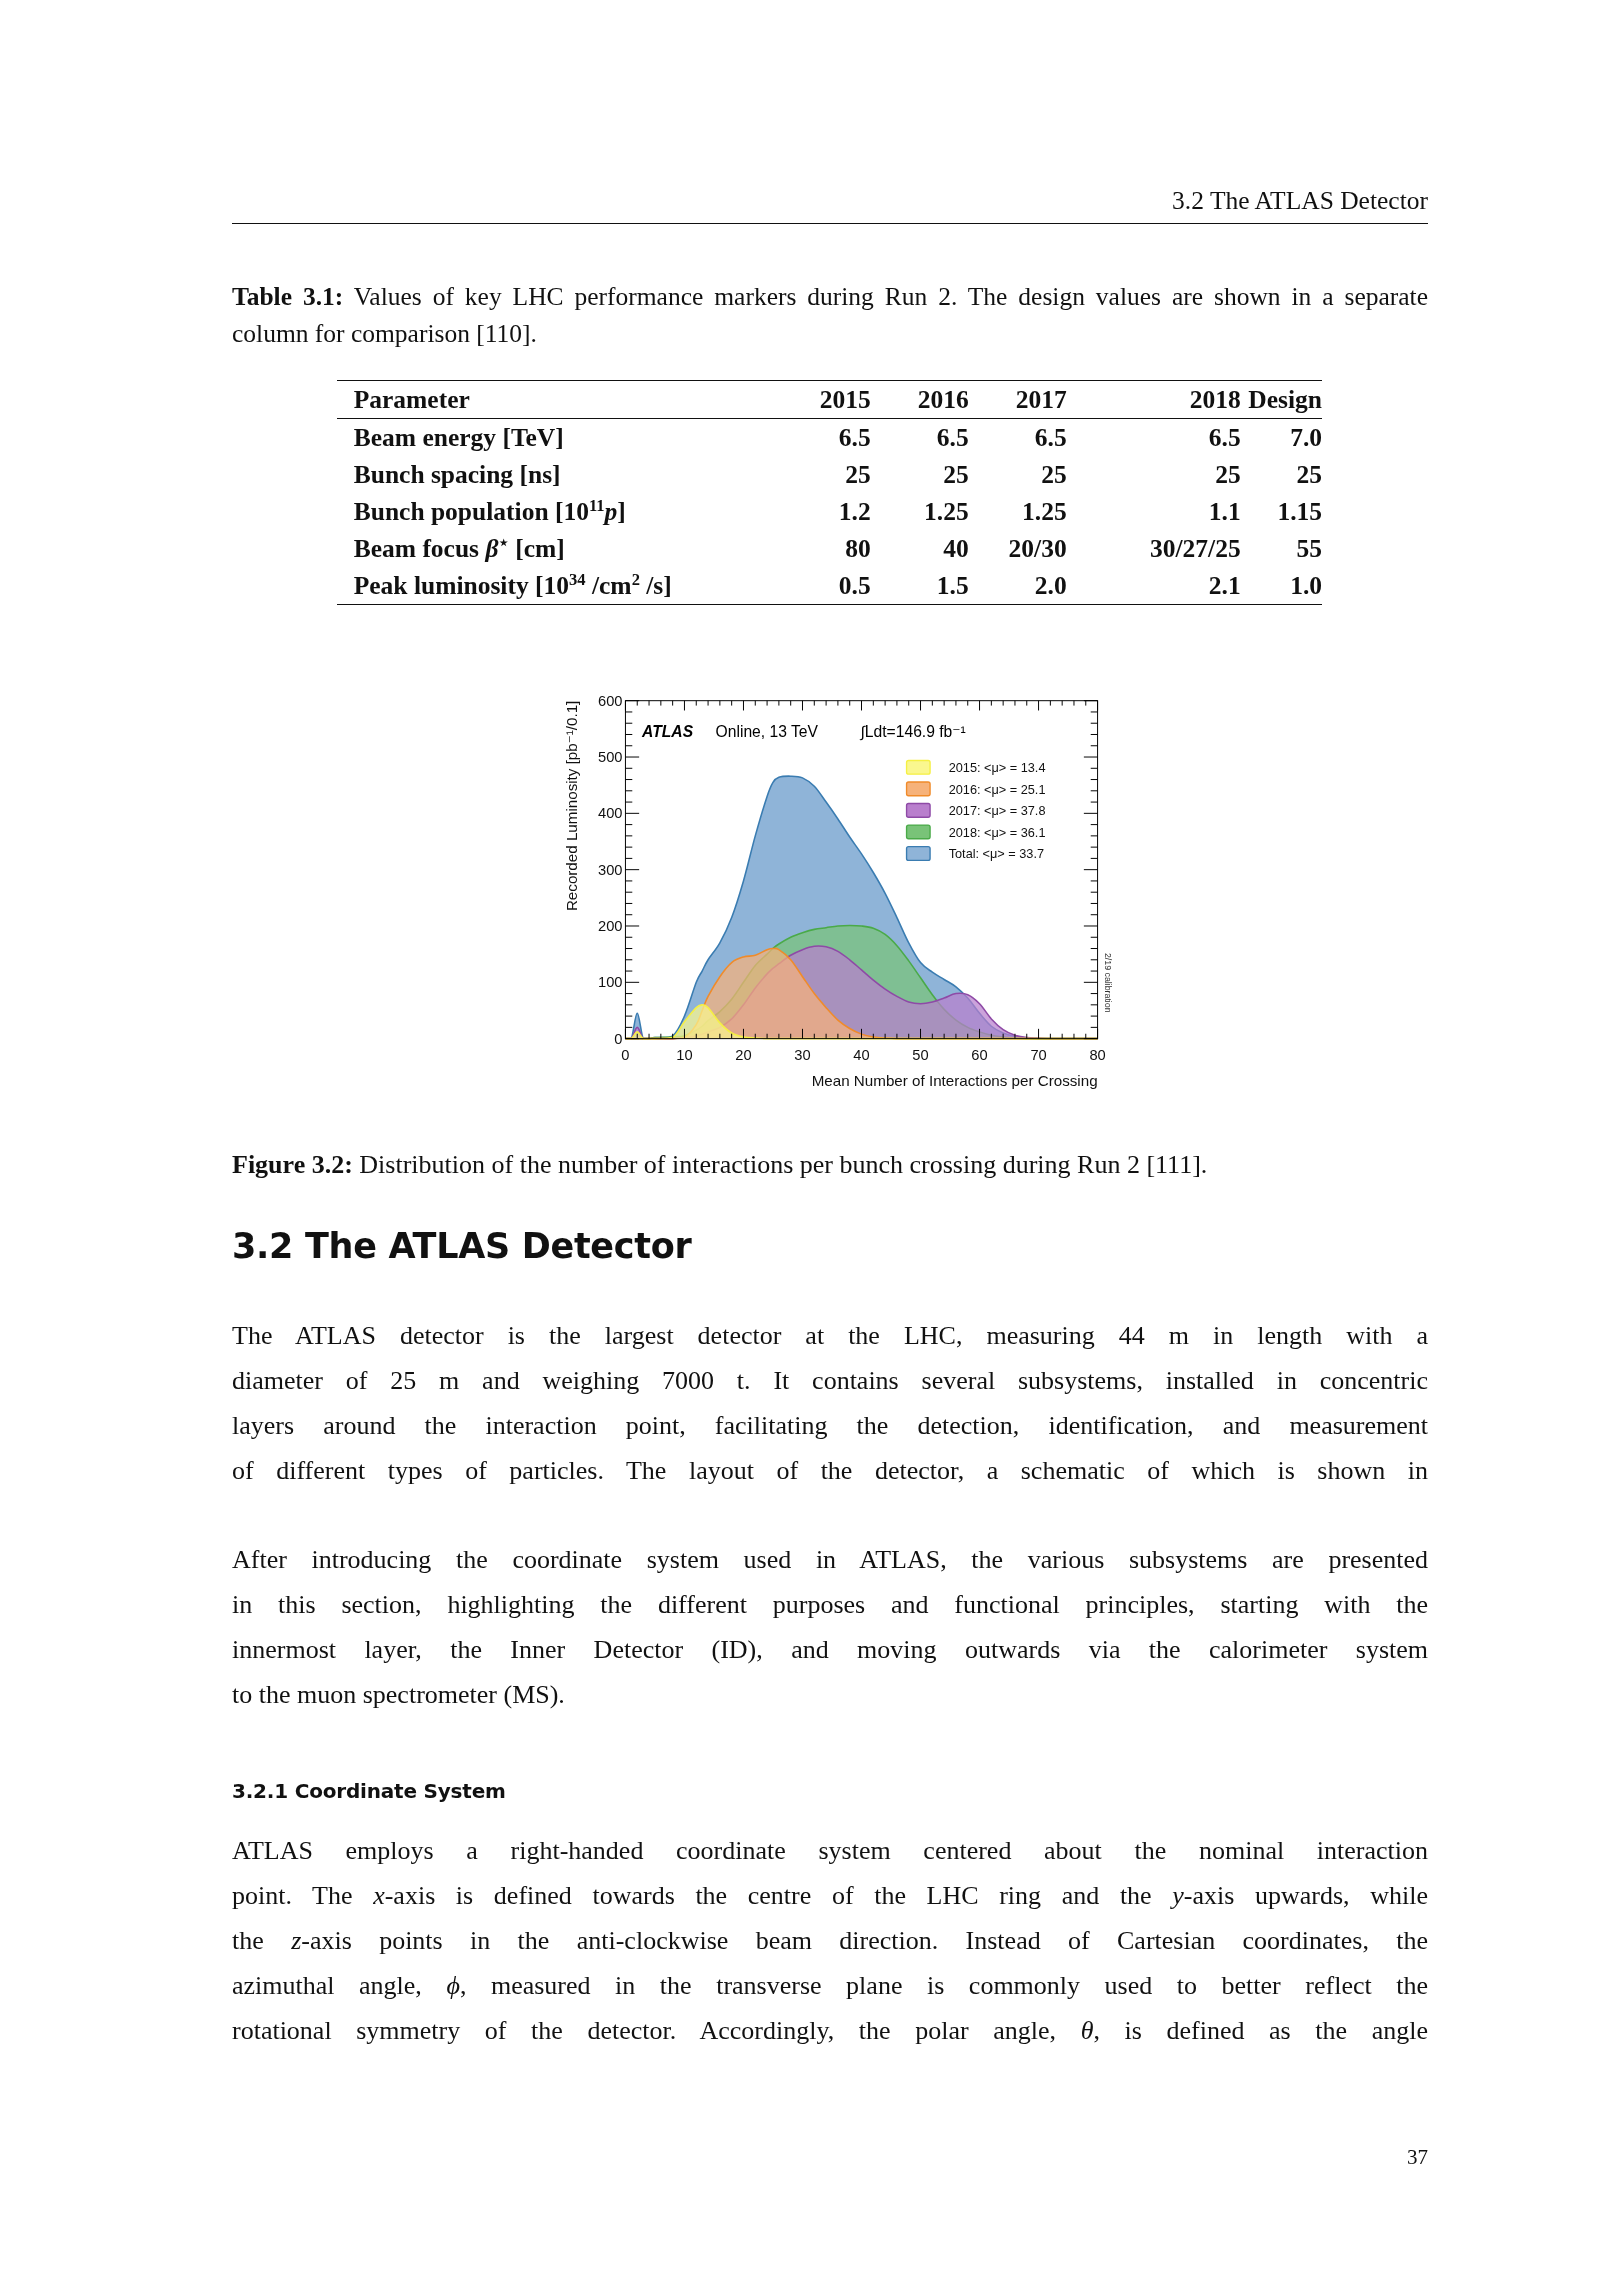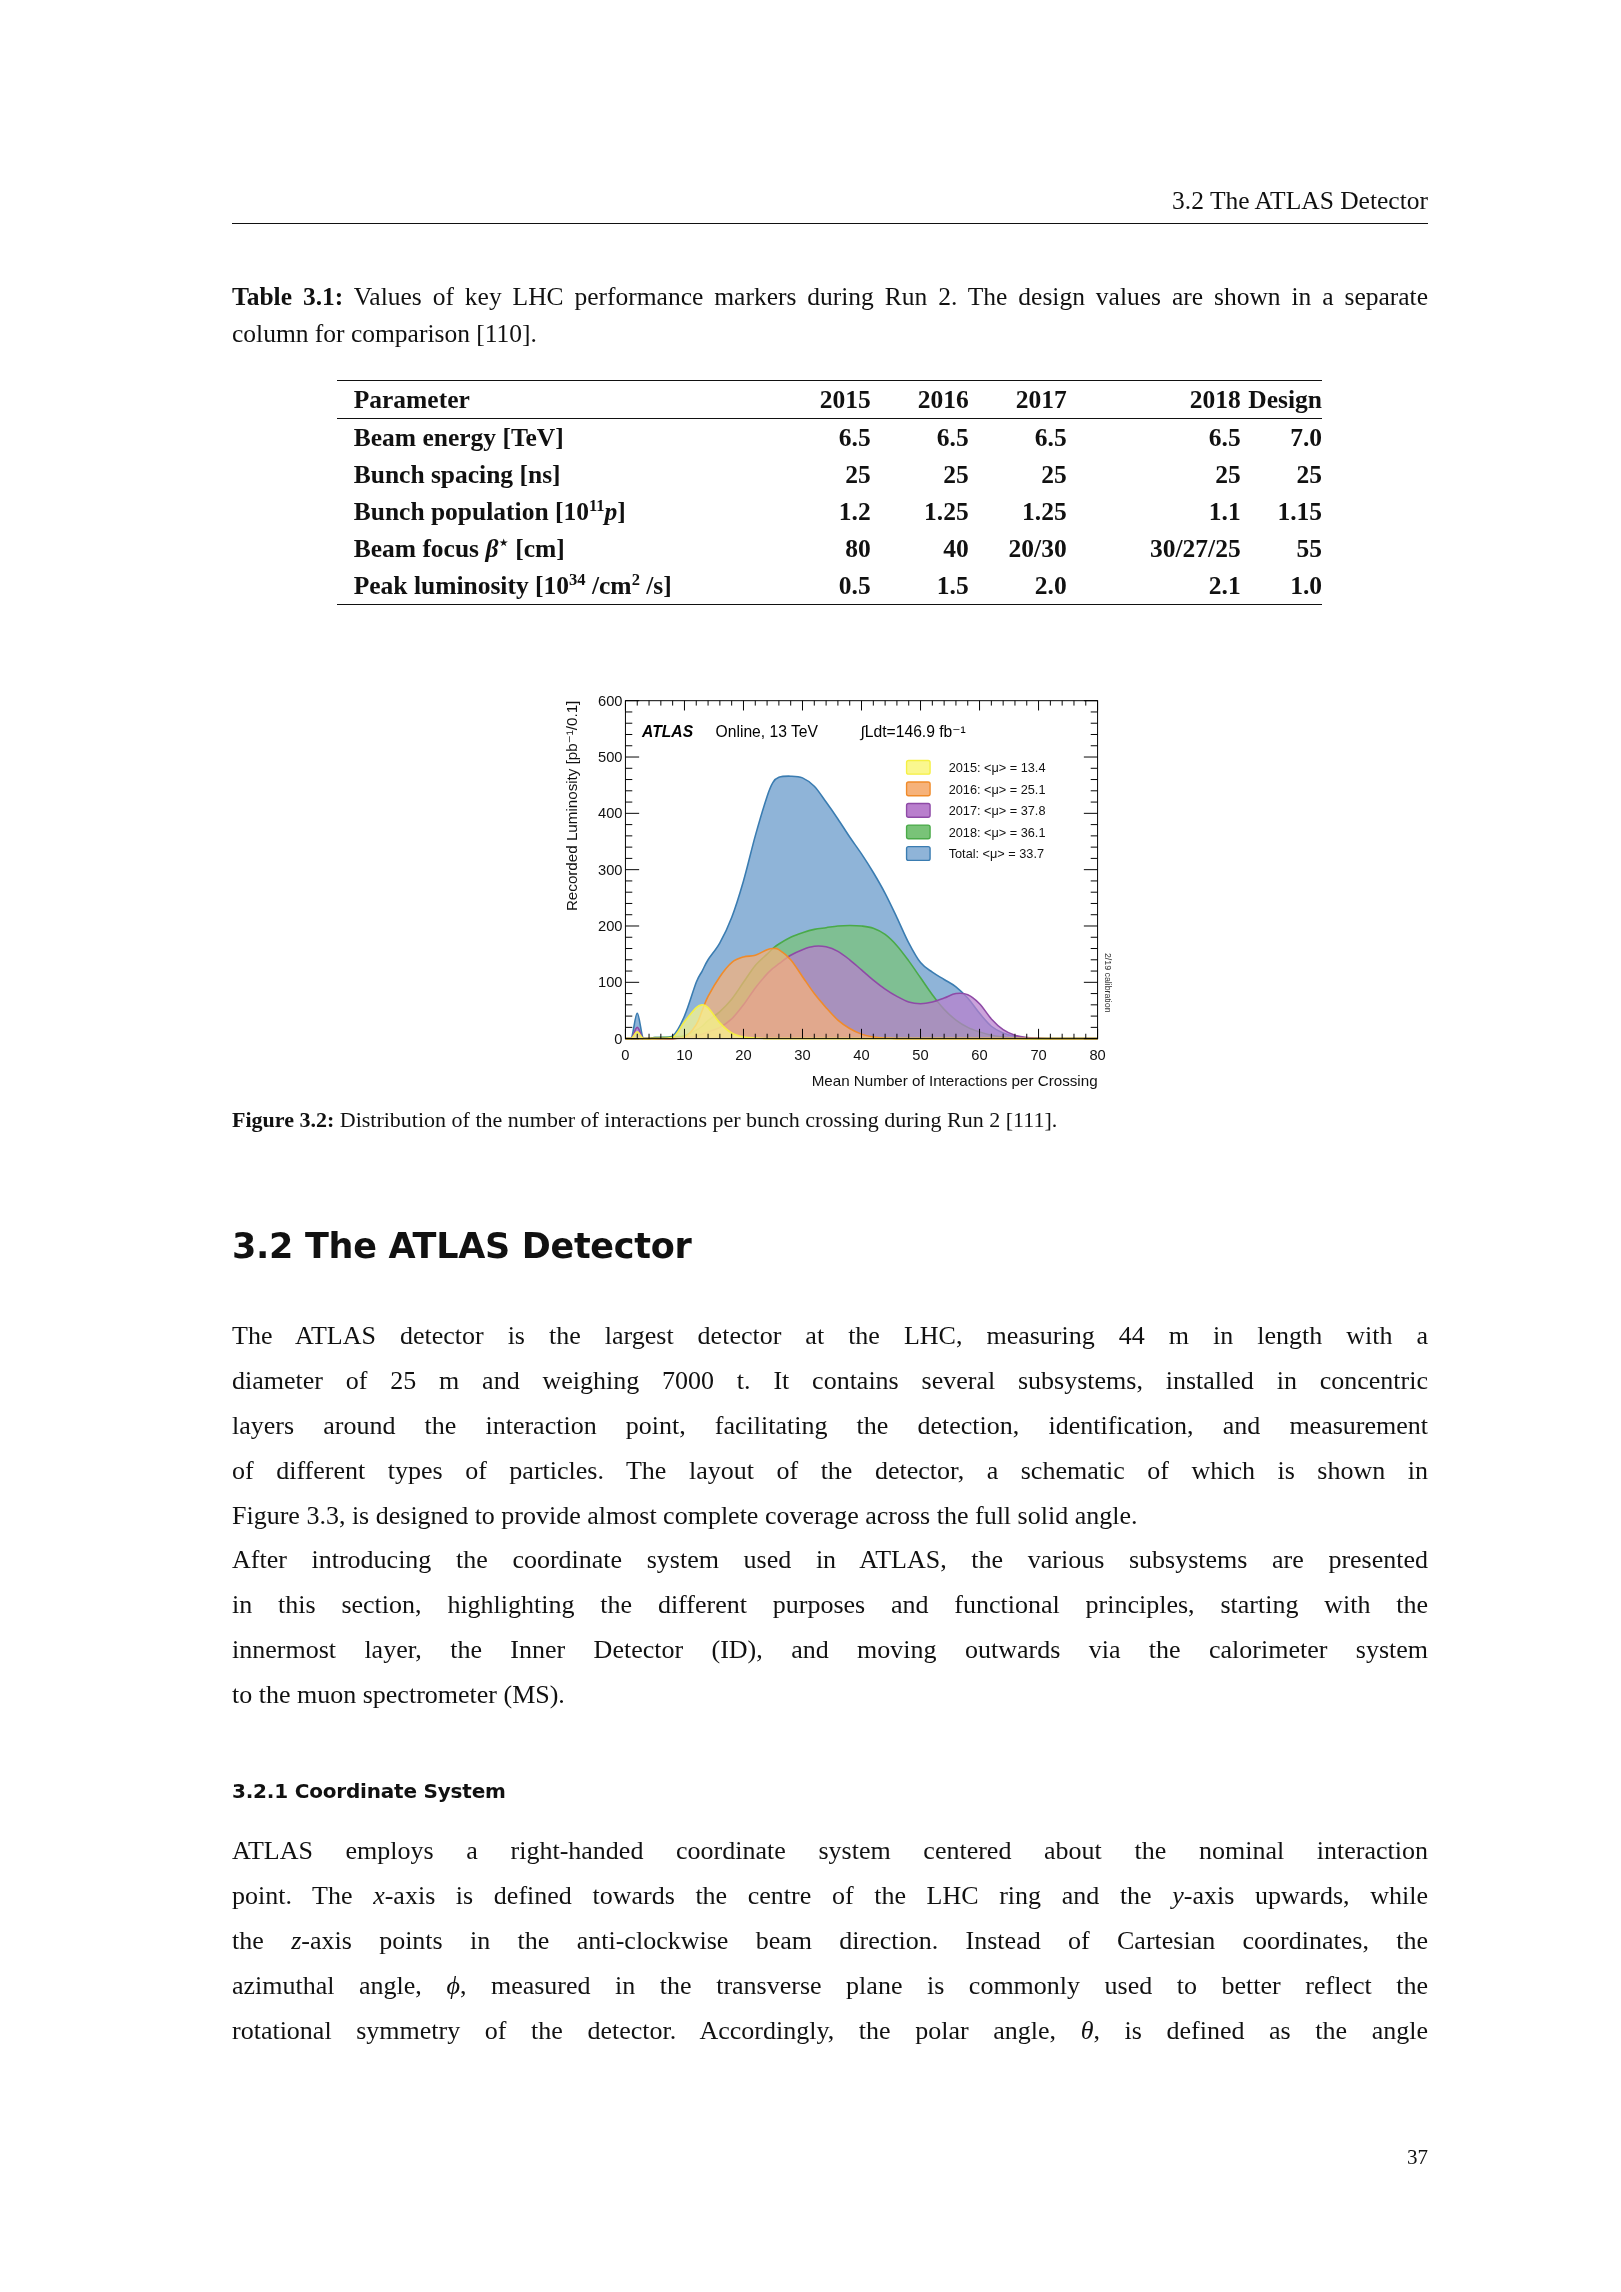--- a/index.html
+++ b/index.html
@@ -11,21 +11,21 @@
   .caption { left: 232px; width: 1196px; font-size: 25.5px; line-height: 37px; text-align: justify; }
   .caption b { font-weight: bold; }
   .tbl { left: 337px; top: 380px; width: 985px; border-collapse: collapse; font-size: 25.5px; }
   .tbl table { border-collapse: collapse; width: 100%; }
   .tbl th, .tbl td { padding: 0; height: 37px; line-height: 37px; font-weight: bold; white-space: nowrap; }
   .tbl thead tr { border-top: 1.6px solid #111; border-bottom: 1.2px solid #111; }
   .tbl tbody tr:last-child { border-bottom: 1.6px solid #111; }
   .tbl .c0 { text-align: left; padding-left: 16.7px; width: 431px; }
   .tbl .cn { text-align: right; }
   .chart { left: 544px; top: 686px; width: 588px; height: 431px; }
-  .fig-caption { left: 232px; width: 1196px; top: 1101px; font-size: 22px; line-height: 37px; }
+  .fig-caption { left: 232px; width: 1196px; top: 1146px; font-size: 26px; line-height: 37px; }
   .h2 { left: 232px; top: 1225px; font-family: "DejaVu Sans", "Liberation Sans", sans-serif; font-weight: bold; font-size: 35px; line-height: 43px; letter-spacing: -0.3px; }
   .h3 { left: 232px; top: 1776px; font-family: "DejaVu Sans", "Liberation Sans", sans-serif; font-weight: bold; font-size: 20px; line-height: 31px; letter-spacing: -0.2px; }
   .para { left: 232px; width: 1196px; font-size: 26px; line-height: 45px; text-align: justify; text-align-last: left; }
   .para .line { display: block; text-align: justify; text-align-last: justify; white-space: nowrap; overflow: visible; }
   .para .line.last { text-align-last: left; }
   .page-num { left: 1353px; width: 75px; top: 2143px; text-align: right; font-size: 21px; line-height: 29px; }
   sup { font-size: 0.65em; line-height: 0; }
   i { font-style: italic; }
 </style>
 </head>
@@ -291,21 +291,20 @@
   <b>Figure 3.2:</b><span> Distribution of the number of interactions per bunch crossing during Run 2 [111].</span>
 </div>
 
 <div class="abs h2">3.2  The ATLAS Detector</div>
 
 <div class="abs para" style="top:1313px;">
   <span class="line">The ATLAS detector is the largest detector at the LHC, measuring 44 m in length with a</span>
   <span class="line">diameter of 25 m and weighing 7000 t.  It contains several subsystems, installed in concentric</span>
   <span class="line">layers around the interaction point, facilitating the detection, identification, and measurement</span>
   <span class="line">of different types of particles.  The layout of the detector, a schematic of which is shown in</span>
-  <span class="line last">Figure 3.3, is designed to provide almost complete coverage across the full solid angle.</span>
 </div>
 
 <div class="abs para" style="top:1537px;">
   <span class="line">After introducing the coordinate system used in ATLAS, the various subsystems are presented</span>
   <span class="line">in this section, highlighting the different purposes and functional principles, starting with the</span>
   <span class="line">innermost layer, the Inner Detector (ID), and moving outwards via the calorimeter system</span>
   <span class="line last">to the muon spectrometer (MS).</span>
 </div>
 
 <div class="abs h3">3.2.1  Coordinate System</div>

